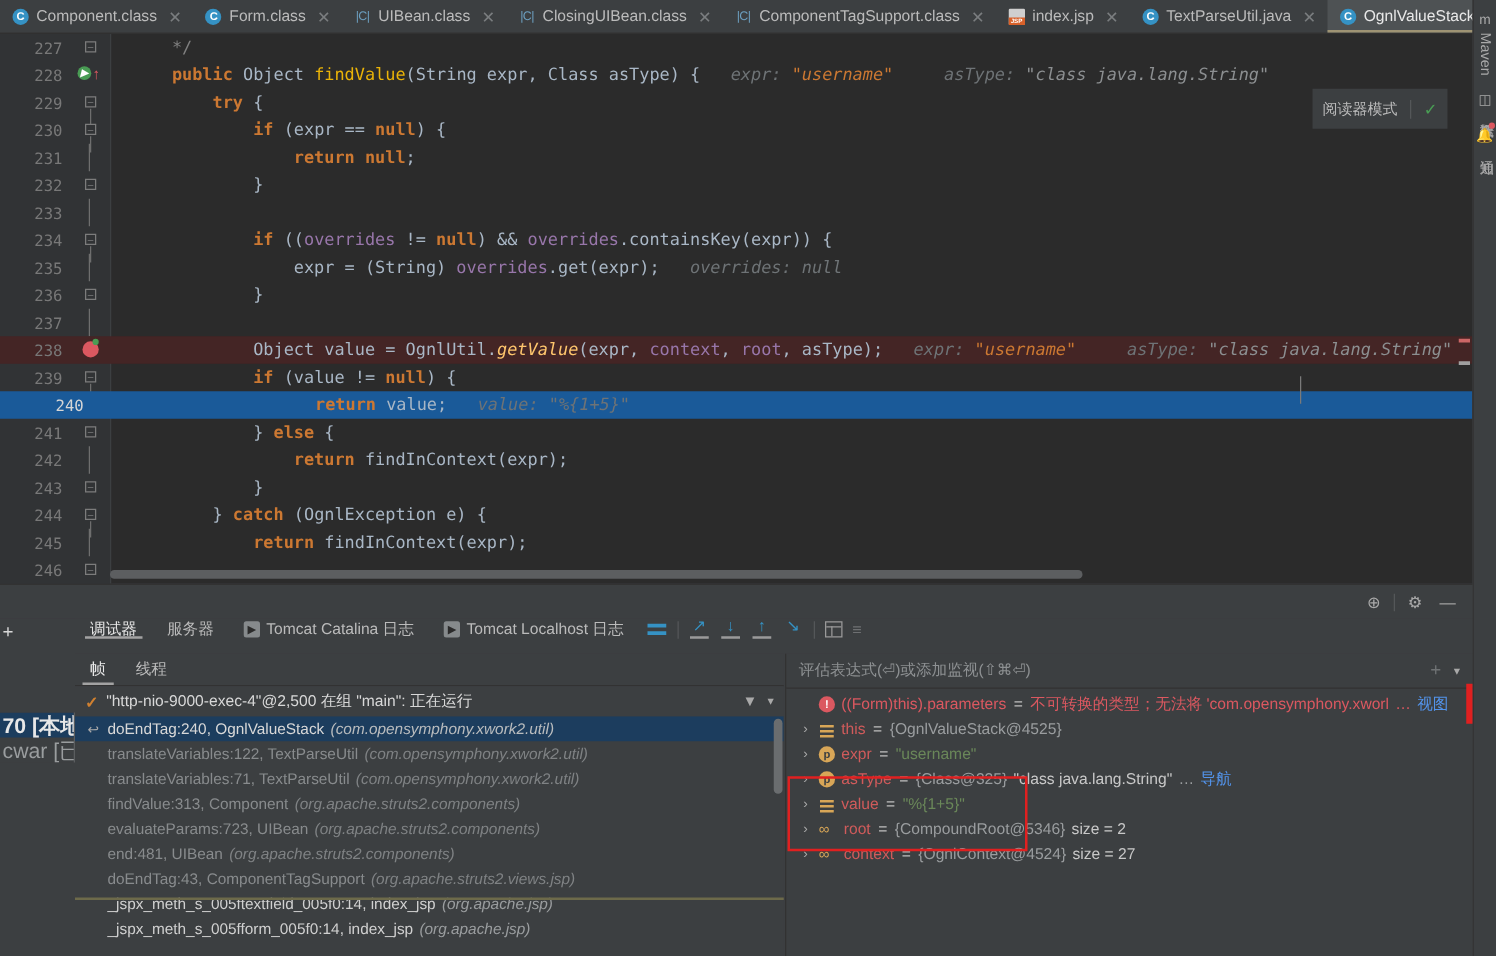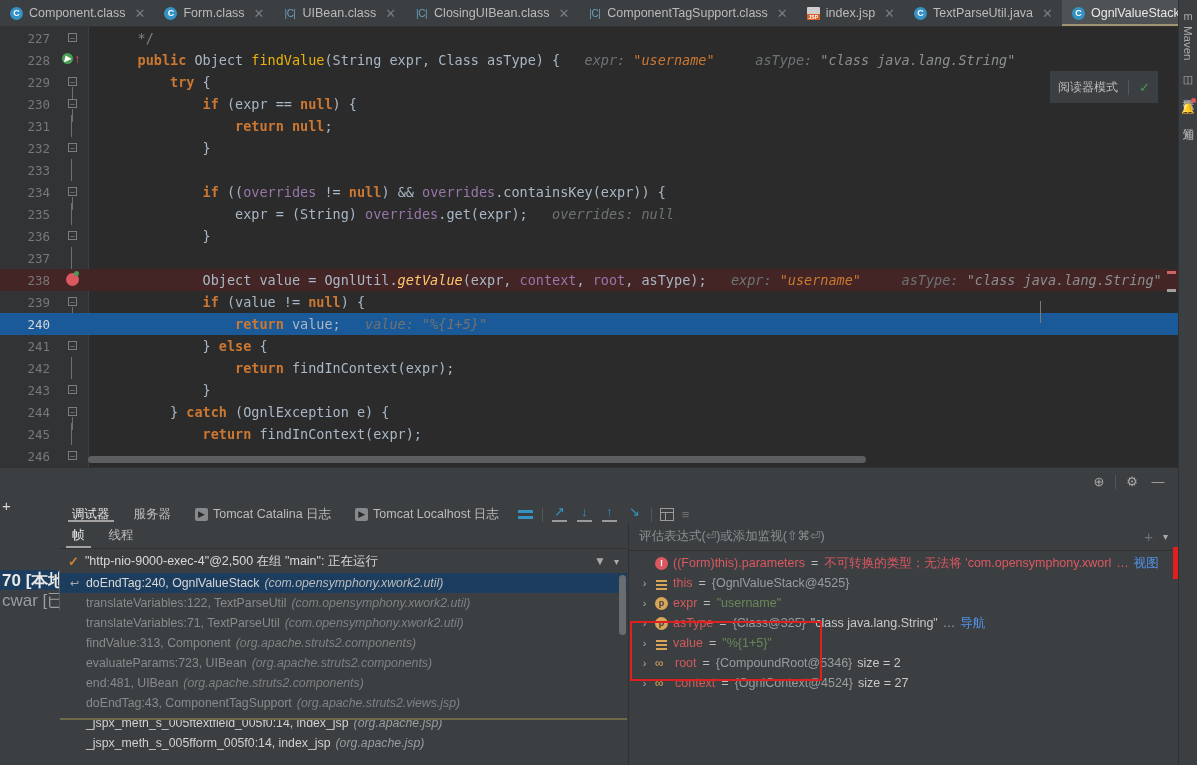--- a/index.html
+++ b/index.html
@@ -62,21 +62,21 @@
     background: #313335;
   }
   .gutter-sep {
     position: absolute; left: 88px; top: 0; width: 1px; height: 100%;
     background: #3c3f41;
   }
   .code-rows { position: absolute; left: 0; top: 0; width: 100%; }
   .row { position: relative; height: 22px; display: flex; align-items: center; }
   .row.bp { background: #442525; }
   .row.cur { background: #1a5a99; }
-  .row.cur .ln { color: #d6d6d6; }
+  .row.cur .ln { color: #d6d6d6; margin-left: 17px; }
   .ln {
     width: 56px; flex: none; text-align: right; padding-right: 6px;
     color: #787878; font-family: "DejaVu Sans Mono", monospace; font-size: 12.5px;
   }
   .gmark { width: 32px; flex: none; position: relative; height: 22px; }
   .fold {
     position: absolute; left: 12px; top: 6px; width: 9px; height: 9px;
     border: 1px solid #7c7c7c; color: #9a9a9a; font-size: 8px;
     line-height: 7px; text-align: center;
   }
@@ -161,21 +161,21 @@
     background: #3c3f41; display: flex; align-items: center;
     justify-content: flex-end; gap: 6px; padding-right: 10px;
     border-top: 1px solid #323232;
   }
   .tw-divider .dbtn { color: #a9a9a9; font-size: 13px; width: 20px; text-align: center; }
   .dsep { width: 1px; height: 14px; background: #545759; }
 
   
   .dbgbar {
     position: absolute; left: 0; top: 495px; width: 1178px; height: 28px;
-    background: #3c3f41; display: flex; align-items: flex-end;
+    background: #3c3f41; display: flex; align-items: flex-start;
     font-size: 12.5px; color: #bbbbbb;
   }
   .dtab {
     display: flex; align-items: center; gap: 5px; padding: 0 12px;
     position: relative; color: #bbbbbb; white-space: nowrap;
   }
   .dtab.active { color: #e8e8e8; }
   .dtab.active::after {
     content: ""; position: absolute; left: 8px; right: 8px; bottom: 1px; height: 2px;
     background: #a2a2a2;

